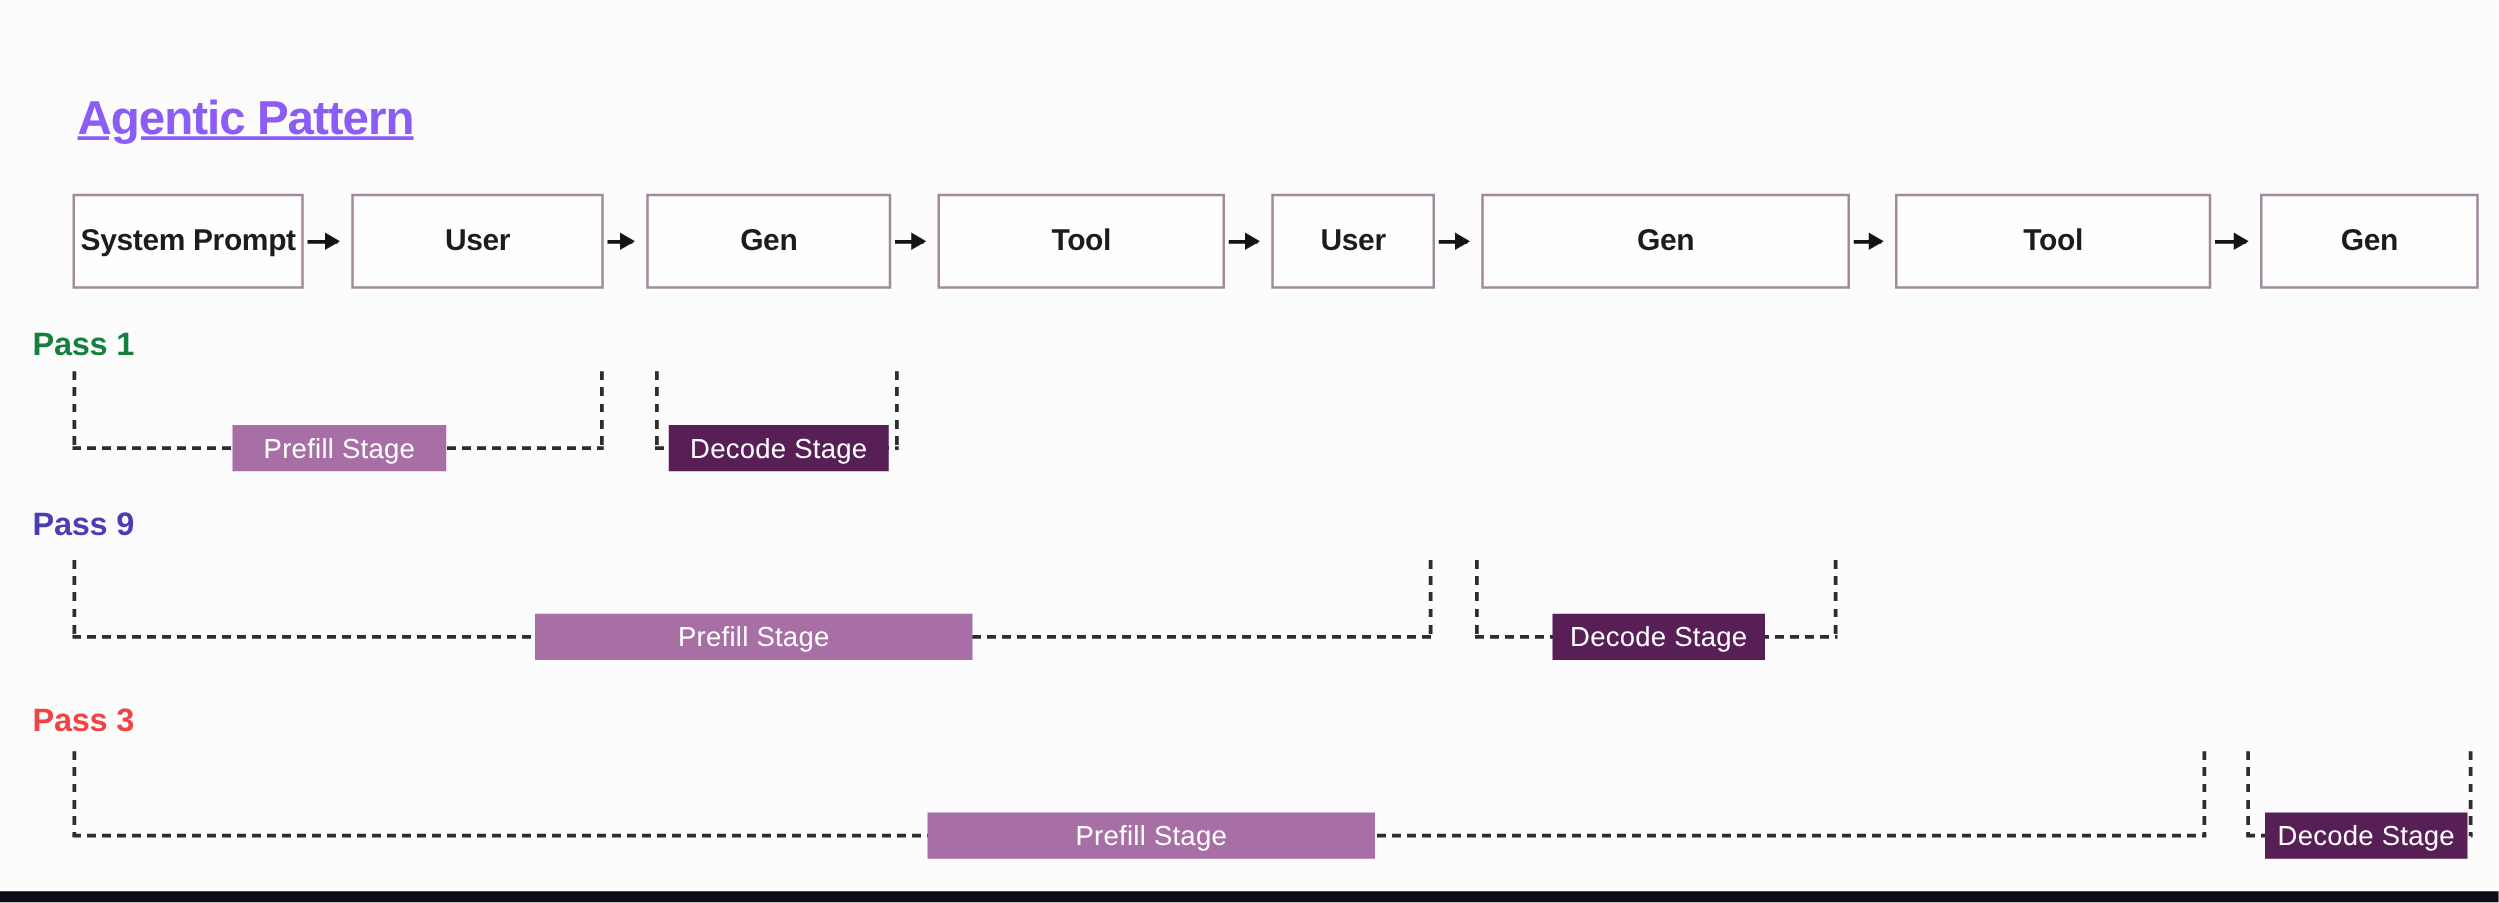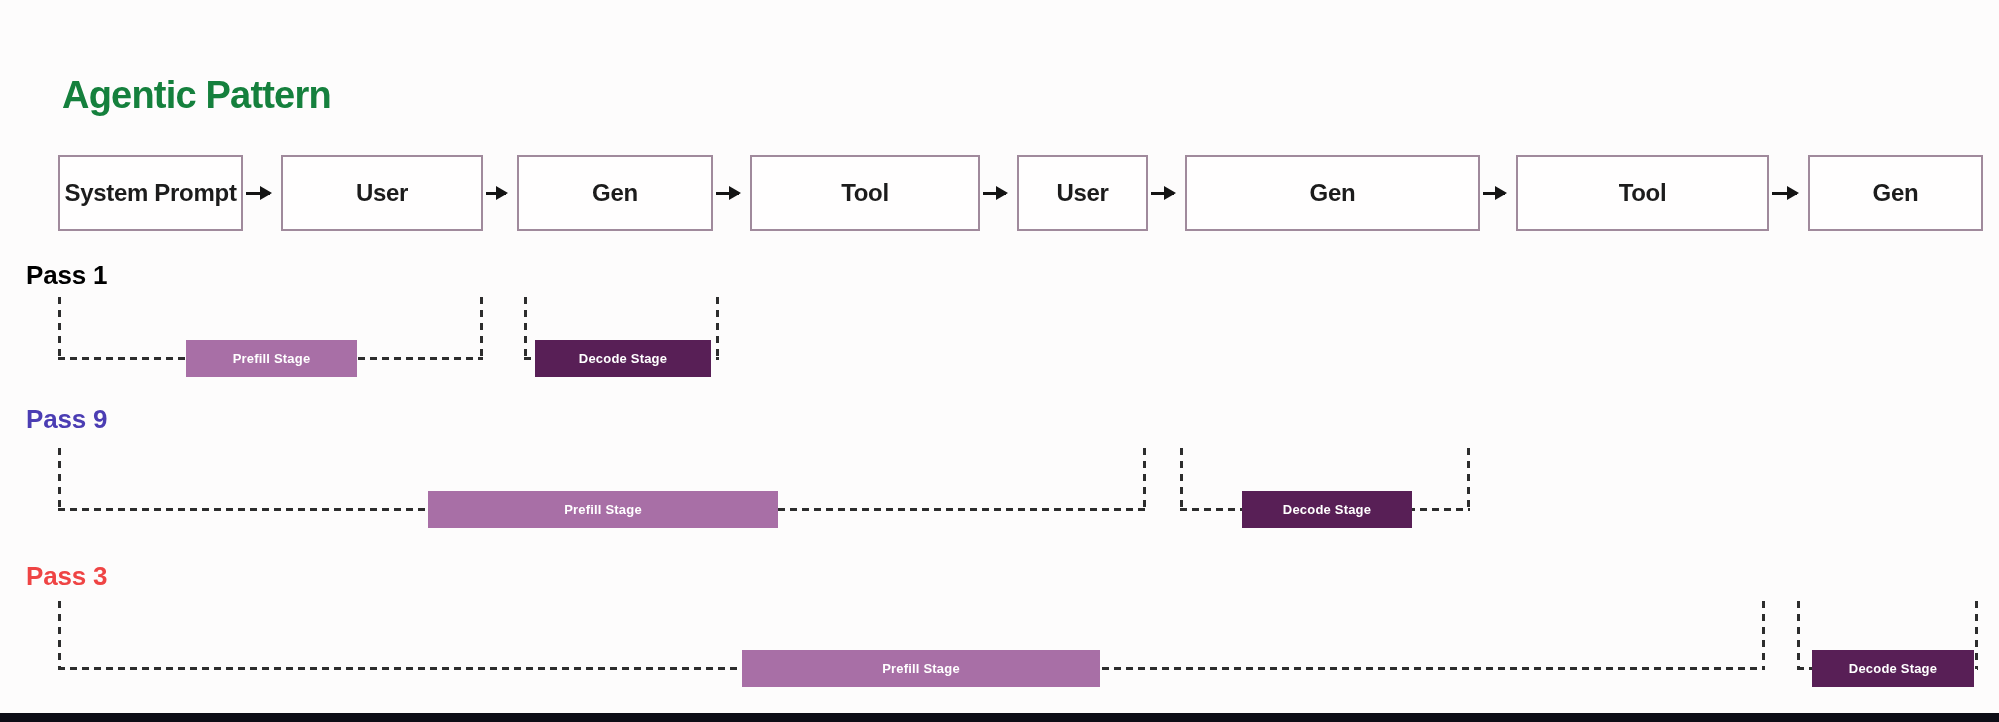--- a/index.html
+++ b/index.html
@@ -44,32 +44,32 @@
     background:repeating-linear-gradient(180deg,#2d2d2d 0 7px,transparent 7px 13px);}
   .dash-right{right:0;top:0;bottom:0;width:3px;
     background:repeating-linear-gradient(180deg,#2d2d2d 0 7px,transparent 7px 13px);}
   .dash-bottom{left:0;right:0;bottom:-1px;height:3px;
     background:repeating-linear-gradient(90deg,#2d2d2d 0 7px,transparent 7px 12px);}
   .stage-bar{
     position:absolute;height:37px;
     display:flex;align-items:center;justify-content:center;
   }
   .stage-bar span{
-    color:#ffffff;font-size:13px;font-weight:bold;letter-spacing:0.2px;
+    color:#ffffff;font-size:22px;font-weight:normal;letter-spacing:0.2px;
     white-space:nowrap;
   }
   .footer-bar{
     position:absolute;left:0;right:0;top:713px;height:9px;
   }
 </style>
 </head>
 <body>
 
 <div id="stage" style="background: rgb(253, 252, 252);">
-  <div class="title" style="color: #15803d;">Agentic Pattern</div>
+  <div class="title" style="color: #8b5cf6; text-decoration: underline;">Agentic Pattern</div>
   <div id="flow-row">
       <div class="flow-box" style="left: 58px; top: 155px; width: 185px; height: 76px; border-color: rgb(160, 138, 156);">
         <span>System Prompt</span>
       </div>
       <div class="flow-arrow" style="left: 246px; width: 24px; top: 191.5px;">
         <div class="arrow-head"></div>
       </div>
       <div class="flow-box" style="left: 281px; top: 155px; width: 202px; height: 76px; border-color: rgb(160, 138, 156);">
         <span>User</span>
       </div>
@@ -104,21 +104,21 @@
         <span>Tool</span>
       </div>
       <div class="flow-arrow" style="left: 1772px; width: 25px; top: 191.5px;">
         <div class="arrow-head"></div>
       </div>
       <div class="flow-box" style="left: 1808px; top: 155px; width: 175px; height: 76px; border-color: rgb(160, 138, 156);">
         <span>Gen</span>
       </div>
     </div>
   <div id="pass-rows">
-      <div class="pass-label" style="top: 260px; color: #000000;">Pass 1</div>
+      <div class="pass-label" style="top: 260px; color: #15803d;">Pass 1</div>
       <div class="bracket" style="left: 58px; width: 425px; top: 297px; height: 62px;">
         <div class="dash dash-left"></div>
         <div class="dash dash-right"></div>
         <div class="dash dash-bottom"></div>
       </div>
       <div class="stage-bar" style="left: 186px; width: 171px; top: 340px; background: rgb(168, 111, 166);">
         <span>Prefill Stage</span>
       </div>
       <div class="bracket" style="left: 524px; width: 195px; top: 297px; height: 62px;">
         <div class="dash dash-left"></div>

